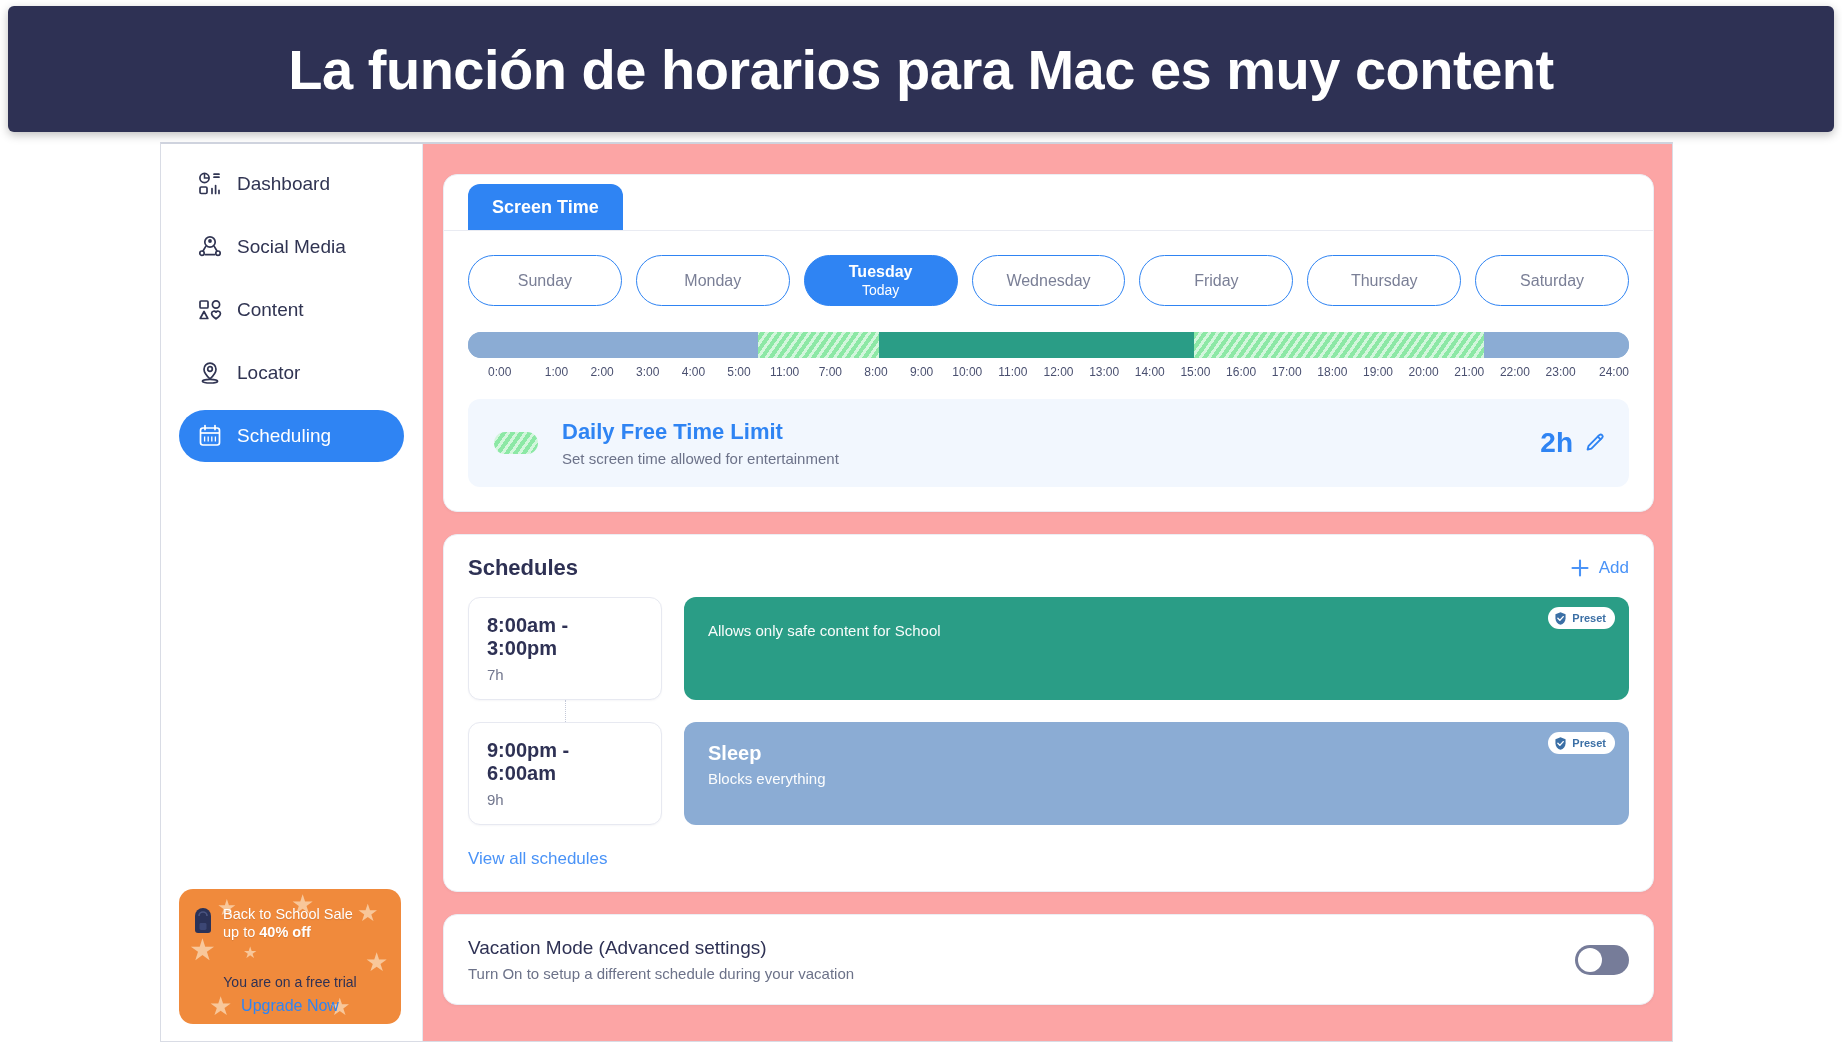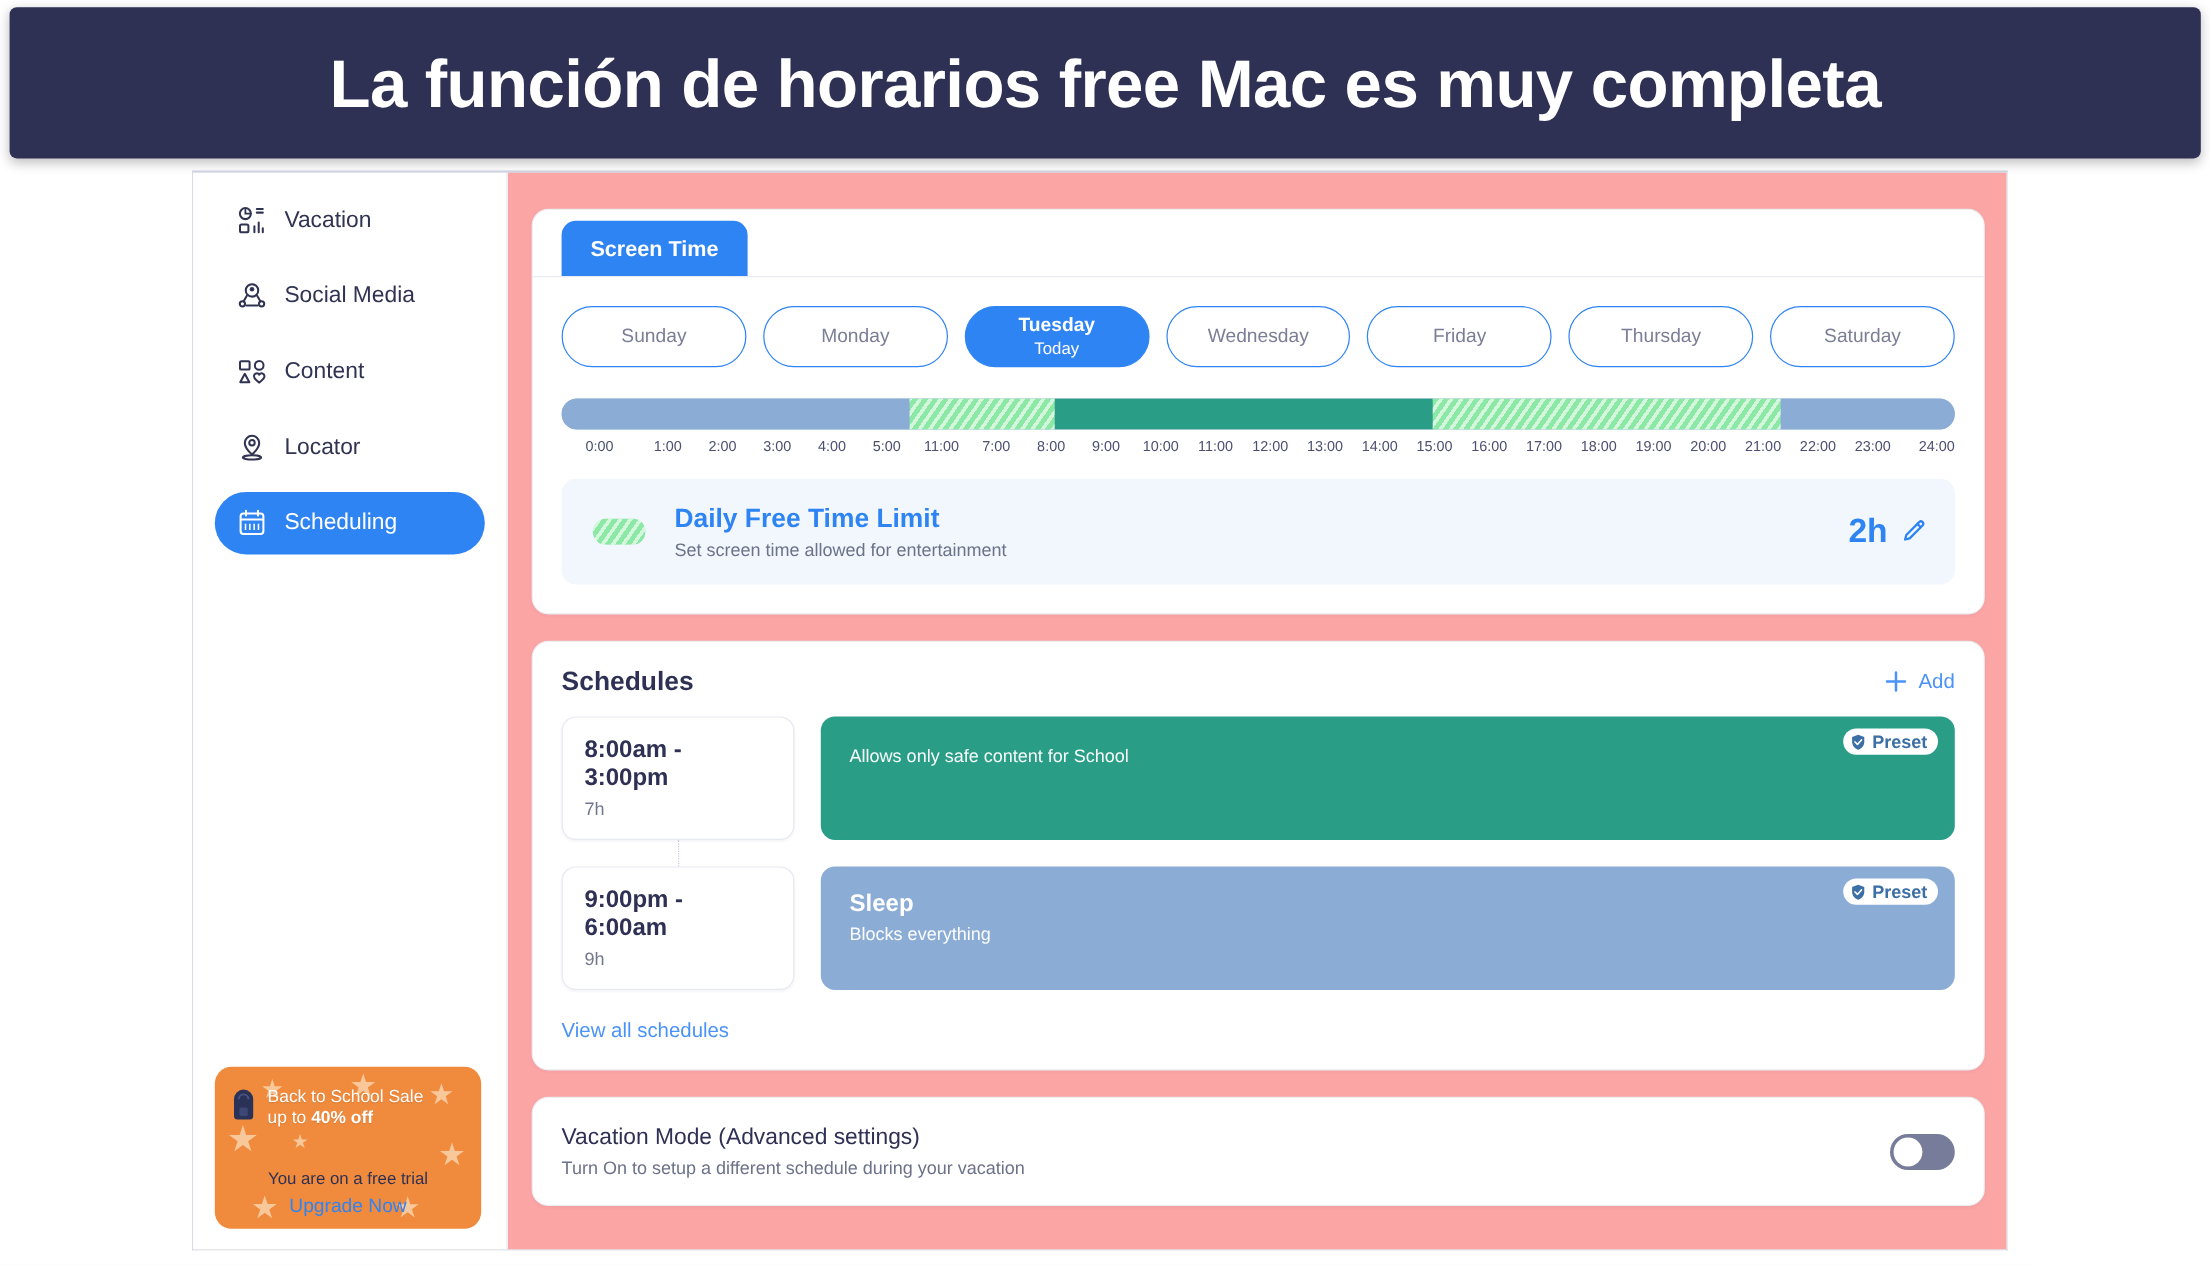--- a/index.html
+++ b/index.html
@@ -256,21 +256,21 @@
   .sched-band.sleep { background: #8bacd4; }
   .band-title { color: #ffffff; font-size: 20px; font-weight: bold; }
   .band-sub { color: #ffffff; font-size: 15px; margin-top: 5px; opacity: 0.97; }
   .preset-badge {
     position: absolute; right: 14px; top: 10px;
     background: #ffffff;
     border-radius: 12px;
     height: 22px;
     display: flex; align-items: center; gap: 4px;
     padding: 0 9px 0 5px;
-    font-size: 15px;
+    font-size: 11px;
   }
   .preset-badge .ptext { color: #3b6fa5; font-weight: bold; }
   .shield-icon { width: 15px; height: 15px; }
   .row-connector {
     position: absolute;
     left: 97px; top: 100%;
     width: 0; height: 22px;
     border-left: 1.5px dotted #c4c9d8;
   }
   .view-all {
@@ -299,38 +299,38 @@
     width: 24px; height: 24px; border-radius: 50%;
     background: #ffffff;
   }
 </style>
 </head>
 <body>
 
 <div id="root">
 
   <div class="banner">
-    <div class="banner-text">La función de horarios free Mac es muy completa</div>
+    <div class="banner-text">La función de horarios para Mac es muy content</div>
   </div>
 
   <div class="app-window">
 
     <div class="sidebar">
 
       <div class="nav-item">
         <span class="nav-icon">
           <svg viewBox="0 0 26 26" fill="none" stroke="#303452" stroke-width="1.7">
             <circle cx="7.5" cy="7" r="4.6"></circle>
               <path d="M7.5 2.6v4.4h4.4" stroke-width="1.5"></path>
             <path d="M17 3.2h5M17 6.2h5" stroke-linecap="round"></path>
             <rect x="3" y="16" width="7" height="6.5" rx="1.3"></rect>
             <path d="M15 22.5v-5M18.6 22.5v-8M22 22.5v-3.2" stroke-linecap="round"></path>
           </svg>
         </span>
-        <span class="nav-label">Vacation</span>
+        <span class="nav-label">Dashboard</span>
       </div>
 
       <div class="nav-item">
         <span class="nav-icon">
           <svg viewBox="0 0 26 26" fill="none" stroke="#303452" stroke-width="1.7">
             <circle cx="13" cy="8" r="5.2"></circle>
               <circle cx="13" cy="7" r="1.9" fill="#303452" stroke="none"></circle>
             <path d="M8.6 12.6 6 17M17.4 12.6 20 17" stroke-linecap="round"></path>
             <circle cx="5" cy="19.2" r="2.2"></circle>
               <circle cx="21" cy="19.2" r="2.2"></circle>

